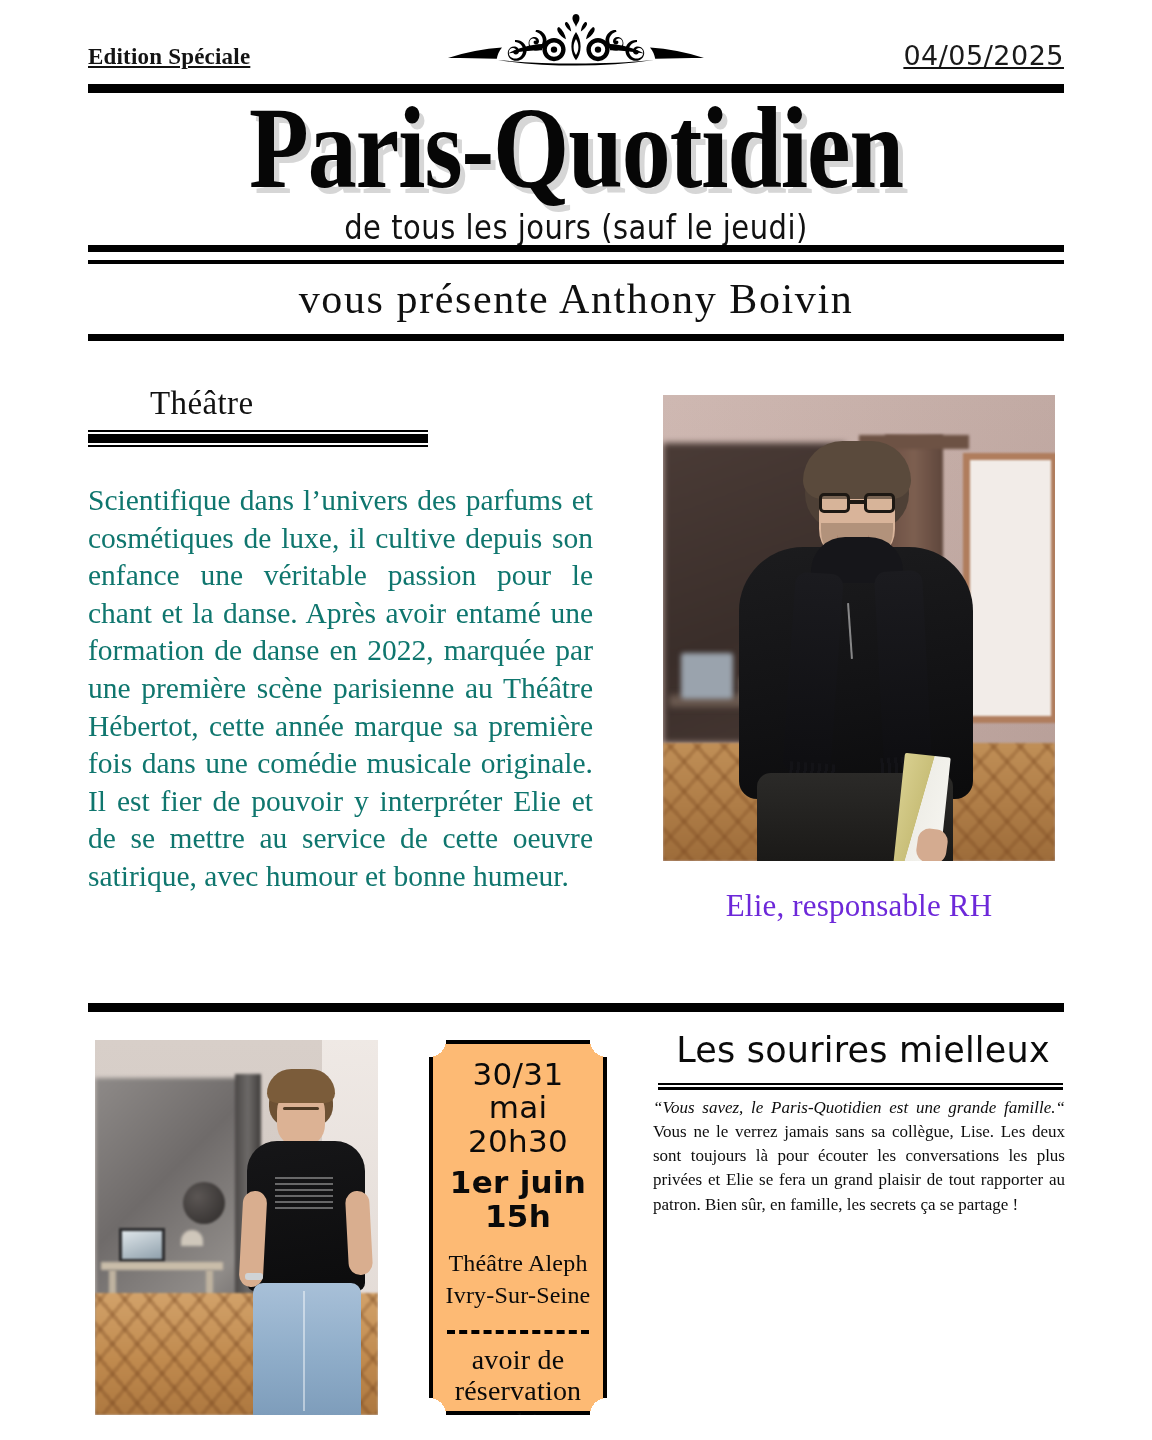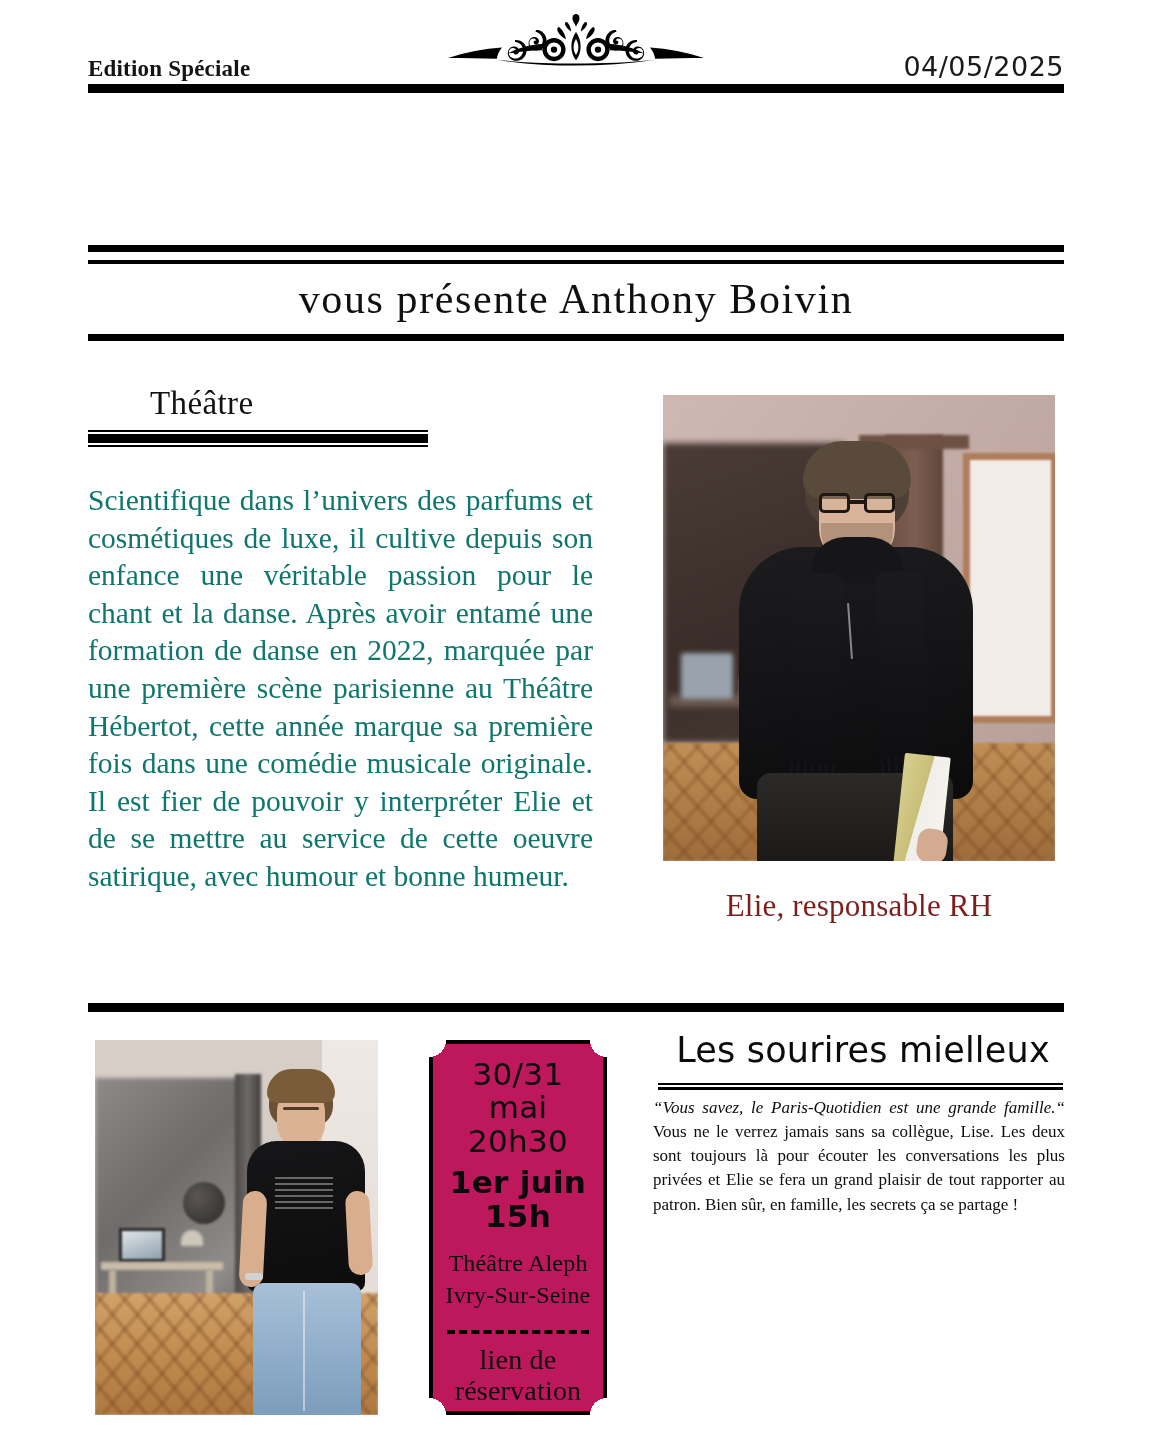--- a/index.html
+++ b/index.html
@@ -23,22 +23,23 @@
   }
 
   
   .topbar {
     position: absolute;
     left: 88px;
     right: 88px;
     top: 28px;
     height: 52px;
     display: flex;
-    align-items: flex-end;
+    align-items: center;
     justify-content: space-between;
+    text-decoration: underline;
   }
   .edition {
     font-family: "Liberation Serif", serif;
     font-weight: 700;
     font-size: 23px;
     letter-spacing: 0.2px;
     line-height: 1;
     color: #141414;
     white-space: nowrap;
     padding-top: 4px;
@@ -461,33 +462,33 @@
     font-family: "Liberation Serif", "DejaVu Serif", serif;
     font-weight: 700;
     font-size: 28px;
     letter-spacing: 0.2px;
     color: #0d0d0d;
   }
   .caption-name {
     font-family: "Liberation Serif", "DejaVu Serif", serif;
     font-size: 31px;
     letter-spacing: 0.2px;
-    color: #7f1d1d;
+    color: #6d28d9;
     margin-top: 4px;
   }
 
   
   .ticket {
     position: absolute;
     left: 429px;
     top: 1040px;
     width: 178px;
     height: 375px;
     border: 4px solid #000;
-    background: #be185d;
+    background: #fdba74;
     box-sizing: border-box;
     text-align: center;
     padding: 14px 8px 10px;
     
     -webkit-mask-image:
       radial-gradient(circle 17px at 0 0, transparent 0 17px, #000 17px),
       radial-gradient(circle 17px at 100% 0, transparent 0 17px, #000 17px),
       radial-gradient(circle 17px at 0 100%, transparent 0 17px, #000 17px),
       radial-gradient(circle 17px at 100% 100%, transparent 0 17px, #000 17px);
     -webkit-mask-composite: source-in;
@@ -600,20 +601,24 @@
         <path d="M190 30c-6 0-10.6 4.6-10.6 10.4S184 50.8 190 50.8c4.6 0 8.2-3.4 8.2-7.8 0-3.8-2.8-6.6-6.3-6.6-2.9 0-5 2-5 4.6 0 2 1.4 3.5 3.3 3.5 1.5 0 2.6-1 2.6-2.4 0-1.1-.8-1.9-1.9-1.9-.4 0-.8.1-1.1.4.2-1.5 1.5-2.6 3.2-2.6 2.4 0 4.2 2 4.2 4.8 0 3.3-2.7 5.8-6.3 5.8-4.5 0-8-3.6-8-8.3 0-4.6 3.5-8.3 8.1-8.3v-2z"></path>
         <path d="M96 34c-12 .6-24 4-34 9.4 11.4-2 23-3 34-3.2v-6.2zM164 34c12 .6 24 4 34 9.4-11.4-2-23-3-34-3.2v-6.2z"></path>
         <path d="M2 48c18-6 36-9.5 54-10.6-3 3.6-4.6 7.4-5.2 11.4C34 48.4 18 48 2 48zM258 48c-18-6-36-9.5-54-10.6 3 3.6 4.6 7.4 5.2 11.4C226 48.4 242 48 258 48z"></path>
         <path d="M52 50c24 2.4 52 3.6 78 3.6s54-1.2 78-3.6c-26 4-52 5.6-78 5.6S78 54 52 50z"></path>
       </g>
     </svg>
   </div>
 
   <div class="rule rule-thick" style="top:84px;"></div>
 
+  <div class="masthead">
+    <div class="masthead-title">Paris-Quotidien</div>
+    <div class="masthead-sub">de tous les jours (sauf le jeudi)</div>
+  </div>
 
   <div class="rule rule-medium" style="top:245px;"></div>
   <div class="rule rule-thin" style="top:260px;"></div>
 
   <div class="presents">vous présente Anthony Boivin</div>
 
   <div class="rule rule-medium" style="top:334px;"></div>
 
   <div class="kicker">Théâtre</div>
   <div class="kicker-rule"></div>
@@ -687,21 +692,21 @@
   </div>
 
   <div class="ticket">
     <div class="tk-big">30/31 mai</div>
     <div class="tk-big">20h30</div>
     <div class="tk-big2">1er juin</div>
     <div class="tk-big2" style="margin-top:0;">15h</div>
     <div class="tk-venue">Théâtre Aleph</div>
     <div class="tk-venue" style="margin-top:2px;">Ivry-Sur-Seine</div>
     <div class="tk-dash"></div>
-    <div class="tk-cta">lien de</div>
+    <div class="tk-cta">avoir de</div>
     <div class="tk-cta">réservation</div>
     <div class="tk-cta">en bio</div>
   </div>
 
   <div class="col-head">Les sourires mielleux</div>
   <div class="col-head-rule"></div>
   <div class="col-body">
     <span class="col-quote">“Vous savez, le Paris-Quotidien est une grande famille.“</span>
     <span>Vous ne le verrez jamais sans sa collègue, Lise. Les deux sont toujours là pour écouter les conversations les plus privées et Elie se fera un grand plaisir de tout rapporter au patron. Bien sûr, en famille, les secrets ça se partage !</span>
   </div>

